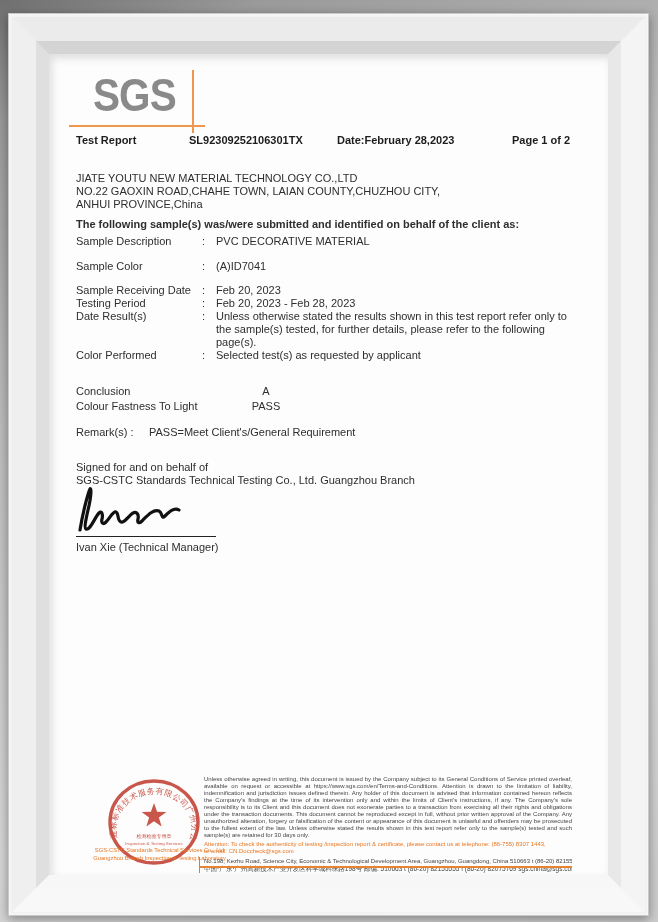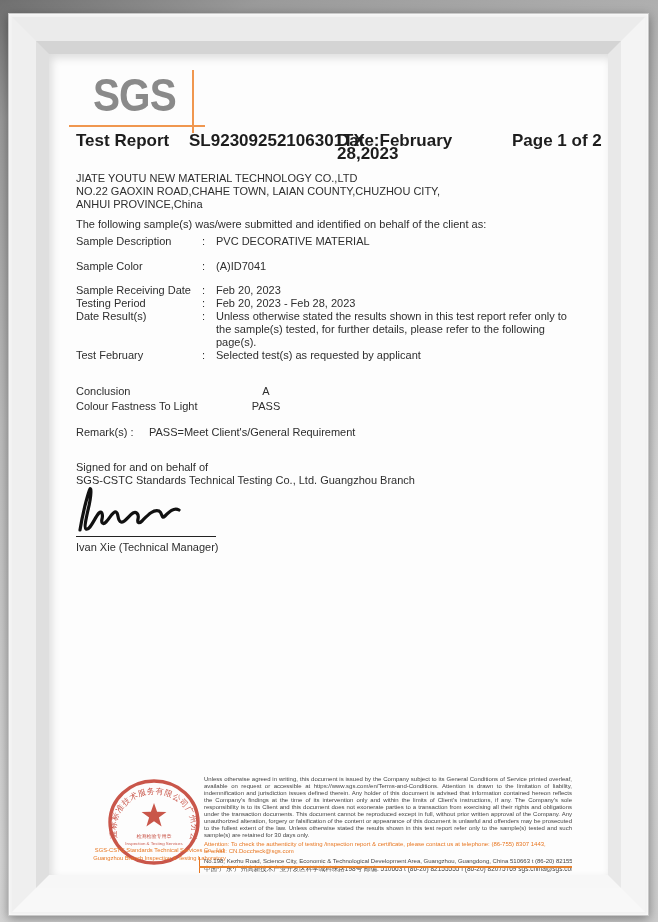--- a/index.html
+++ b/index.html
@@ -24,24 +24,24 @@
   .logo-wrap{position:absolute;left:0;top:16px;width:100%;height:84px;}
   .sgs-text{position:absolute;left:44px;top:2px;font-size:46px;line-height:46px;
     font-weight:700;color:#8a8a8a;letter-spacing:-1px;
     transform:scaleX(.88);transform-origin:left;}
   .logo-hline{position:absolute;left:20px;top:55px;width:136px;height:2px;background:#f0974f;}
   .logo-vline{position:absolute;left:143px;top:0px;width:2px;height:63px;background:#f0974f;}
 
   
   .hdr-row{position:absolute;left:0;top:80px;width:100%;display:grid;
     grid-template-columns:113px 148px 175px auto;padding-left:27px;box-sizing:border-box;
-    font-weight:700;font-size:17px;color:#1d1d1d;}
+    font-weight:700;font-size:11px;color:#1d1d1d;}
 
   .client{position:absolute;left:27px;top:118px;right:40px;}
-  .intro{position:absolute;left:27px;top:164px;right:40px;}
+  .intro{position:absolute;left:27px;top:164px;right:40px;font-weight:bold;}
 
   .kv{position:absolute;left:27px;right:38px;display:grid;grid-template-columns:126px 14px 1fr;}
   .kv .c{text-align:left;}
 
   .concl-row{position:absolute;left:27px;right:38px;display:grid;grid-template-columns:160px 60px 1fr;}
   .concl-row .mid{text-align:center;}
   .concl-row .rk{padding-left:33px;}
 
   .remark-row{position:absolute;left:27px;right:38px;display:grid;grid-template-columns:73px 1fr;}
 
@@ -114,21 +114,21 @@
           <span>Testing Period</span>
           <span class="c">:</span>
           <span>Feb 20, 2023 - Feb 28, 2023</span>
         </div>
         <div class="kv" style="top:256px">
           <span>Date Result(s)</span>
           <span class="c">:</span>
           <span>Unless otherwise stated the results shown in this test report refer only to the sample(s) tested, for further details, please refer to the following page(s).</span>
         </div>
         <div class="kv" style="top:295px">
-          <span>Test February</span>
+          <span>Color Performed</span>
           <span class="c">:</span>
           <span>Selected test(s) as requested by applicant</span>
         </div>
 
         <div class="concl-row" style="top:331px">
           <span>Conclusion</span>
           <span class="mid">A</span>
         </div>
         <div class="concl-row" style="top:346px">
           <span>Colour Fastness To Light</span>

